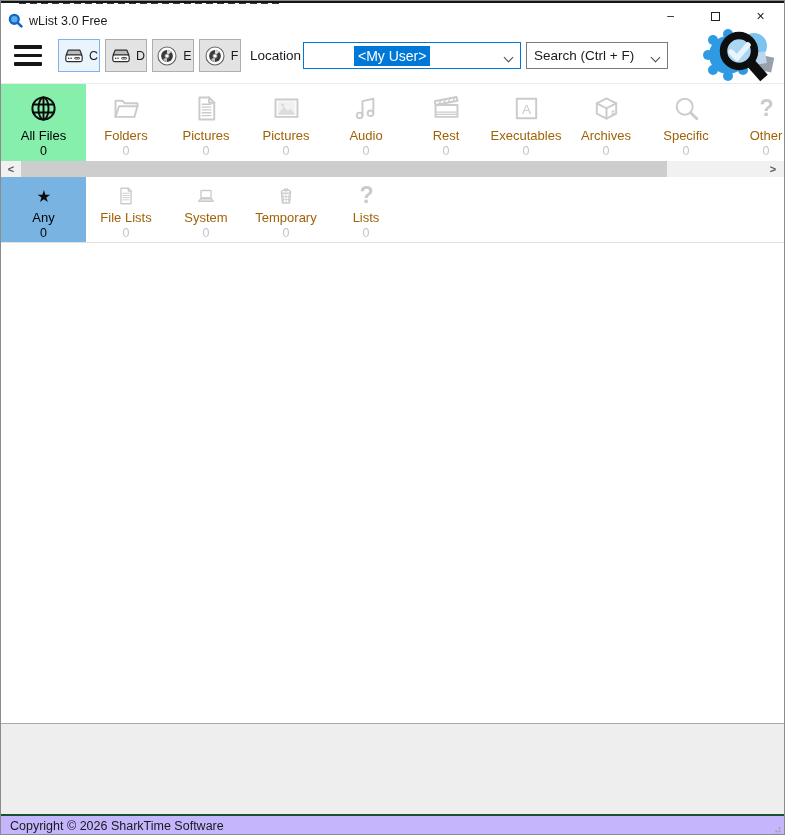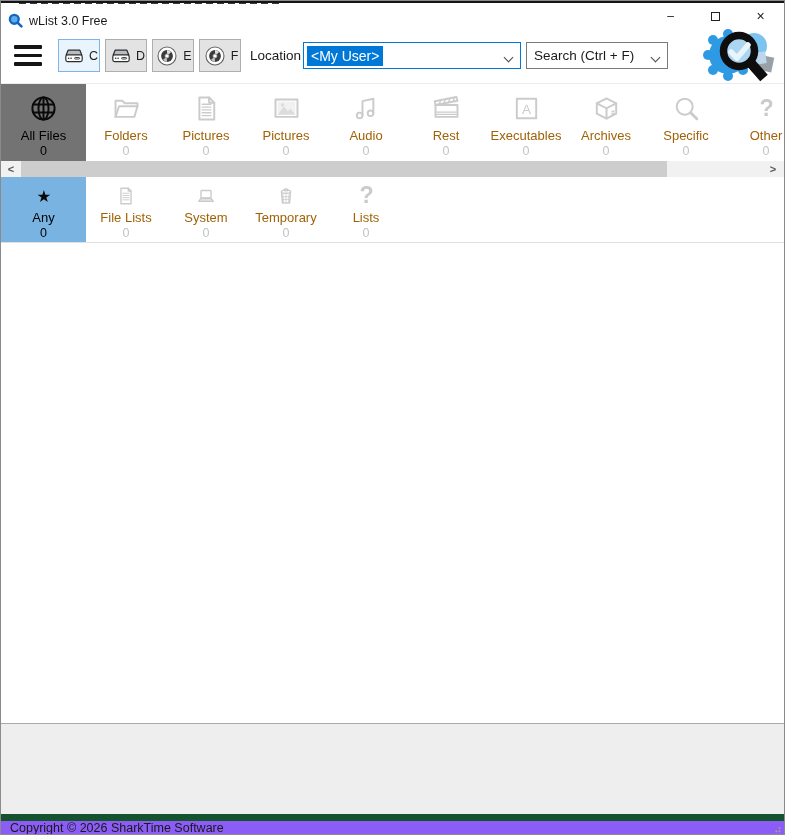--- a/index.html
+++ b/index.html
@@ -68,22 +68,22 @@
   .sb-btn { position:absolute; top:0; width:20px; height:16px; display:flex; align-items:center;
     justify-content:center; font-size:11px; font-weight:bold; color:#575757; background:#f1f1f1; cursor:pointer; }
   .sb-btn.left { left:0; }
   .sb-btn.right { right:0; width:22px; }
   .sb-thumb { position:absolute; left:20px; top:0; width:646px; height:16px; background:#cdcdcd; cursor:pointer; }
 
   
   .content { position:absolute; left:0; top:241px; width:100%; height:482px; background:#fff;
     border-top:1px solid #e0e0e0; border-bottom:1px solid #a9a9a9; }
   .footer-panel { position:absolute; left:0; top:723px; width:100%; height:90px; background:#eeeeee; }
-  .statusbar { position:absolute; left:0; top:813px; width:100%; height:21px; background:#8b5cf6;
-    border-top:7px solid #14532d; display:flex; align-items:center; }
+  .statusbar { position:absolute; left:0; top:813px; width:100%; height:21px; background:#c4b5fd;
+    border-top:2px solid #14532d; display:flex; align-items:center; }
   .statusbar .copy { margin-left:9px; font-size:12.5px; color:#1a1a1a; }
   .resize-grip { position:absolute; right:3px; bottom:3px; width:10px; height:10px; }
 </style>
 </head>
 <body>
 
 <div class="window">
 
   <div class="top-remnant"></div>
 
@@ -154,21 +154,21 @@
               <circle cx="12" cy="12" r="5.9" fill="#3b3b3b"></circle>
               <path d="M12 6.1 A5.9 5.9 0 0 1 16.2 7.9 L13.5 10.5 A2.3 2.3 0 0 0 12 9.8 z" fill="#dcdcdc"></path>
               <path d="M12 17.9 A5.9 5.9 0 0 1 7.8 16.1 L10.5 13.5 A2.3 2.3 0 0 0 12 14.2 z" fill="#bdbdbd"></path>
               <circle cx="12" cy="12" r="2.1" fill="#fff" stroke="#8a8a8a" stroke-width="0.8"></circle>
             </svg>
           </span>
           <span>F</span>
         </div>
       </div>
     <span class="loc-label">Location</span>
-    <div class="combo combo-location" style="border-color: rgb(0, 120, 215);">
+    <div class="combo combo-location" style="border-color: rgb(0, 120, 215); padding-left: 47px;">
       <span class="sel-text" style="background: rgb(0, 120, 215); color: rgb(255, 255, 255);">&lt;My User&gt;</span>
       <span class="chev"></span>
     </div>
     <div class="combo combo-search">
       <span class="ph-text">Search (Ctrl + F)</span>
       <span class="chev"></span>
     </div>
     <span class="logo">
       <svg width="80" height="55" viewBox="0 0 80 55">
         <g fill="#2e9ae4">
@@ -186,21 +186,21 @@
         <rect x="56" y="28" width="15" height="15" fill="#9aa0a8" transform="rotate(12 63 35)"></rect>
         <rect x="52" y="24" width="12" height="12" fill="#bcd6ec" transform="rotate(-8 58 30)"></rect>
         <circle cx="37" cy="23" r="15.5" fill="#abd5f1" stroke="#0e0e0e" stroke-width="7.5"></circle>
         <path d="M29 24 l6 6 11-13" stroke="#e9f5fd" stroke-width="5.5" fill="none" stroke-linecap="round" stroke-linejoin="round"></path>
         <line x1="47" y1="33" x2="62" y2="50" stroke="#0e0e0e" stroke-width="10"></line>
       </svg>
     </span>
   </div>
 
   <div class="tile-row" id="row1">
-      <div class="tile selected" style="background: #737373; text-align: right;">
+      <div class="tile selected" style="background: #86efac; text-align: right;">
         <span class="ticon">
           <svg width="31" height="31" viewBox="0 0 24 24" fill="none" stroke="currentColor" stroke-width="1.5" stroke-linejoin="round" stroke-linecap="round">
             <circle cx="12" cy="12" r="8.6"></circle>
             <ellipse cx="12" cy="12" rx="3.9" ry="8.6"></ellipse>
             <line x1="4" y1="8.9" x2="20" y2="8.9"></line>
             <line x1="4" y1="15.1" x2="20" y2="15.1"></line>
             <line x1="12" y1="3.4" x2="12" y2="20.6"></line>
           </svg>
         </span>
         <span class="tlabel">All Files</span>

